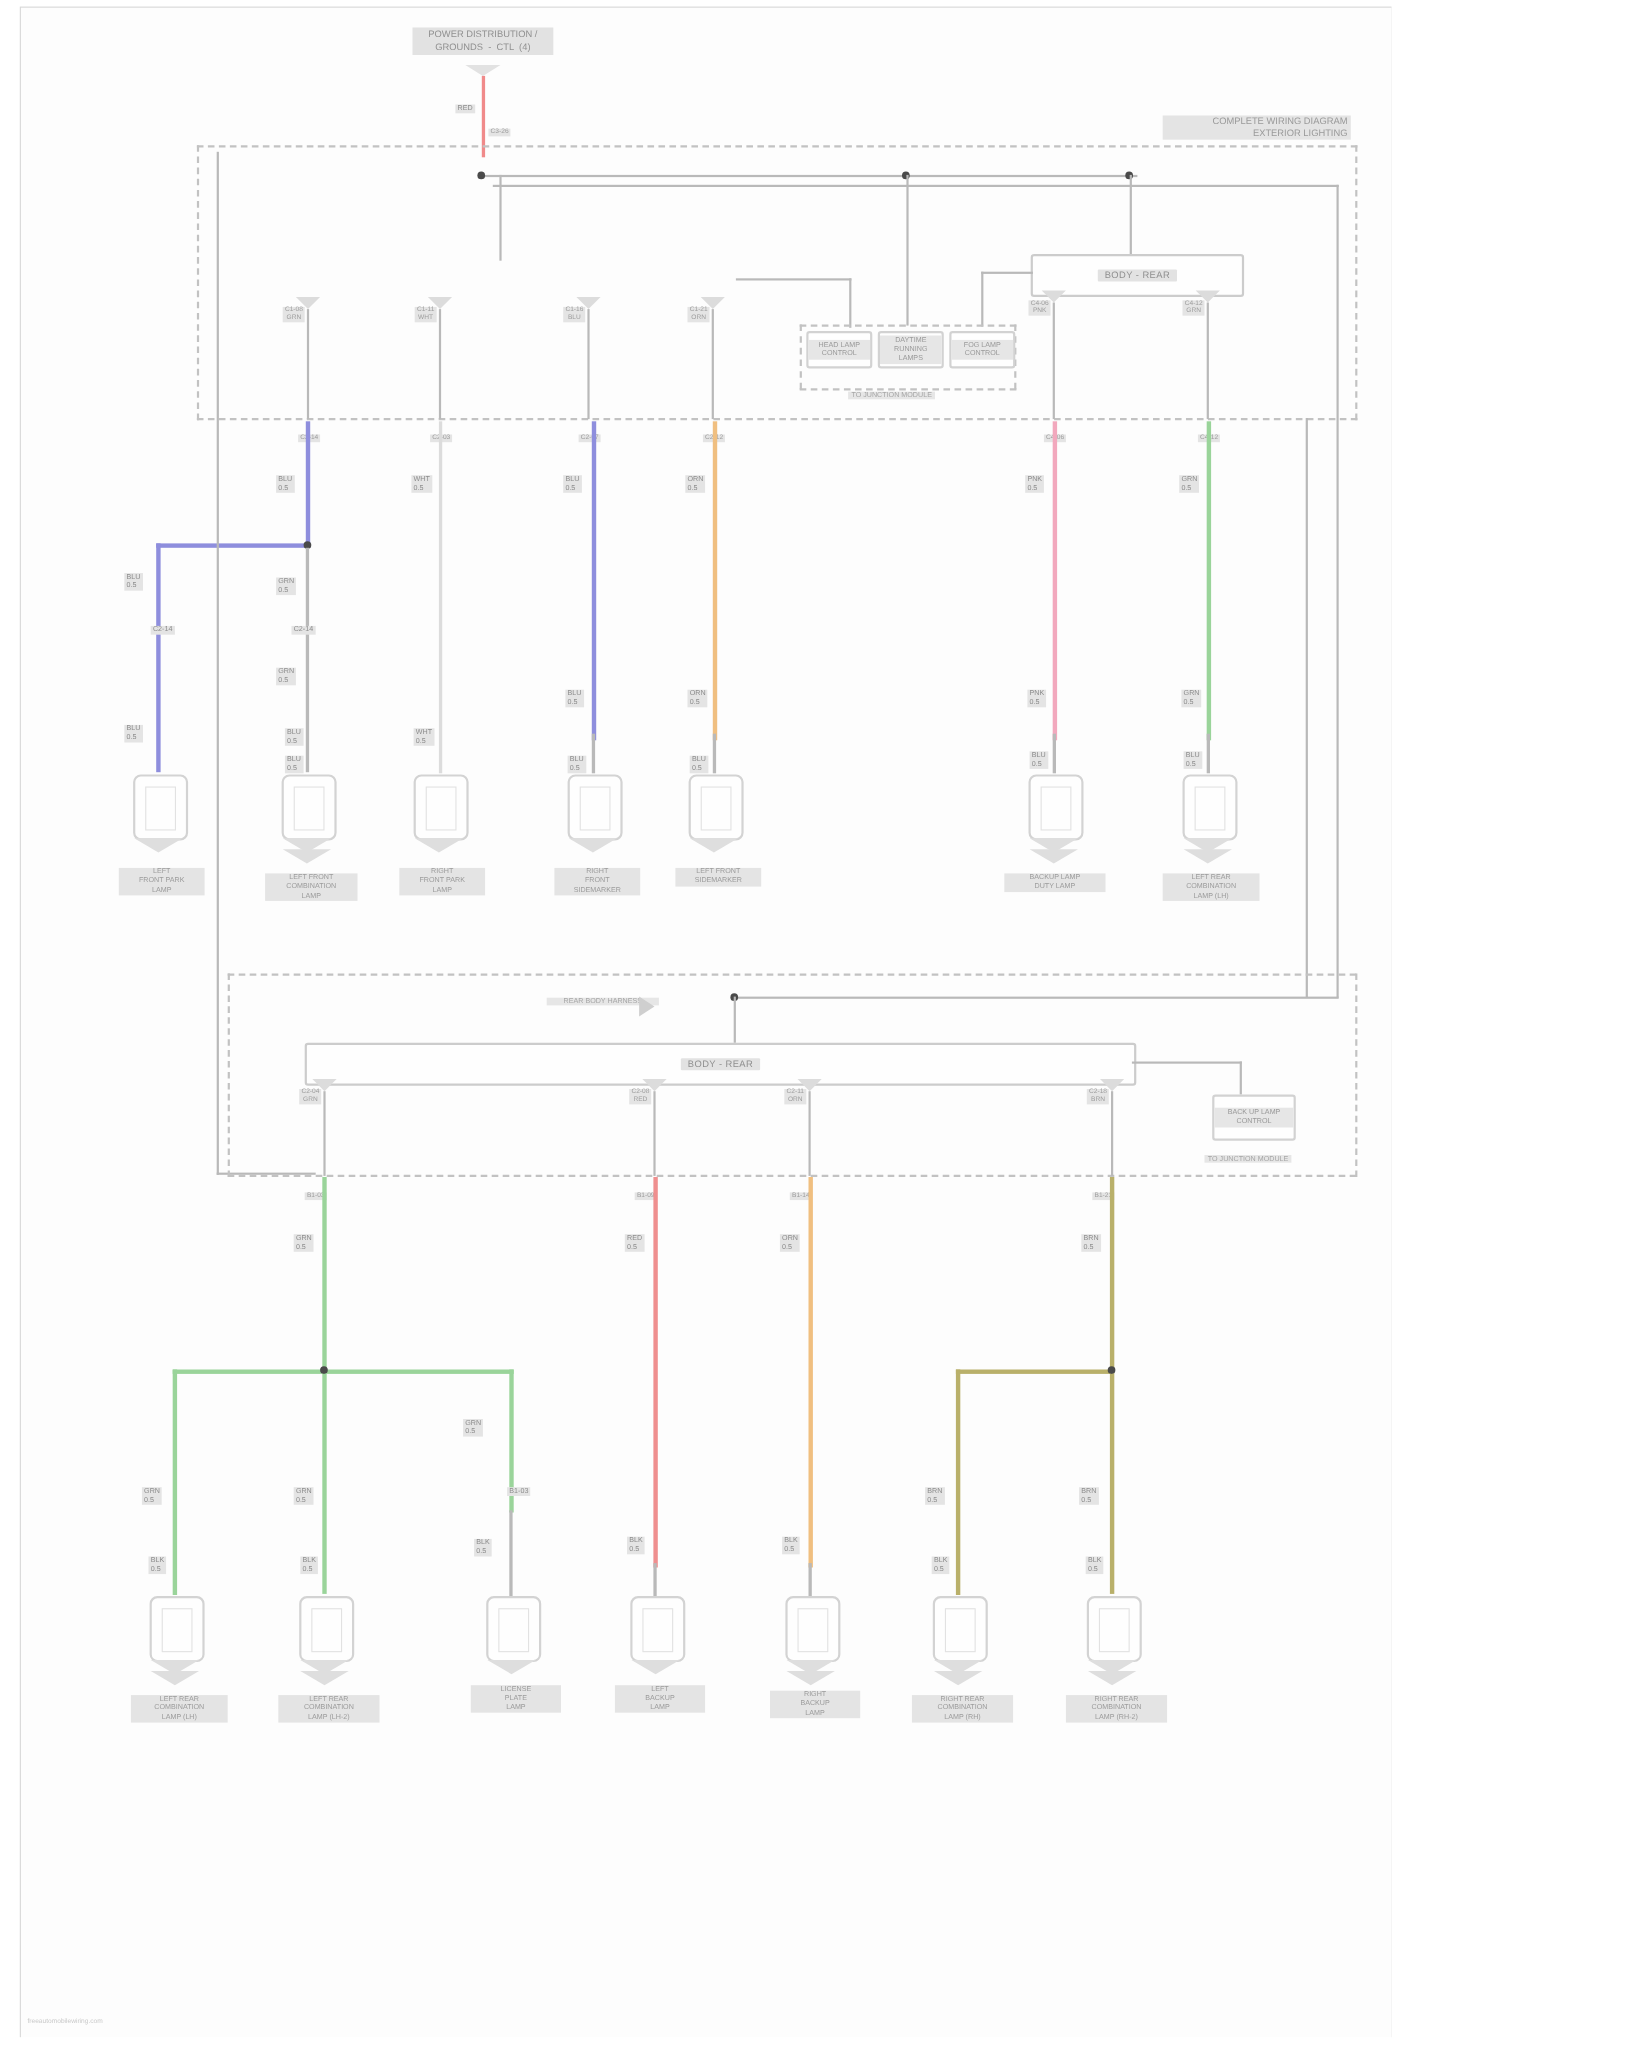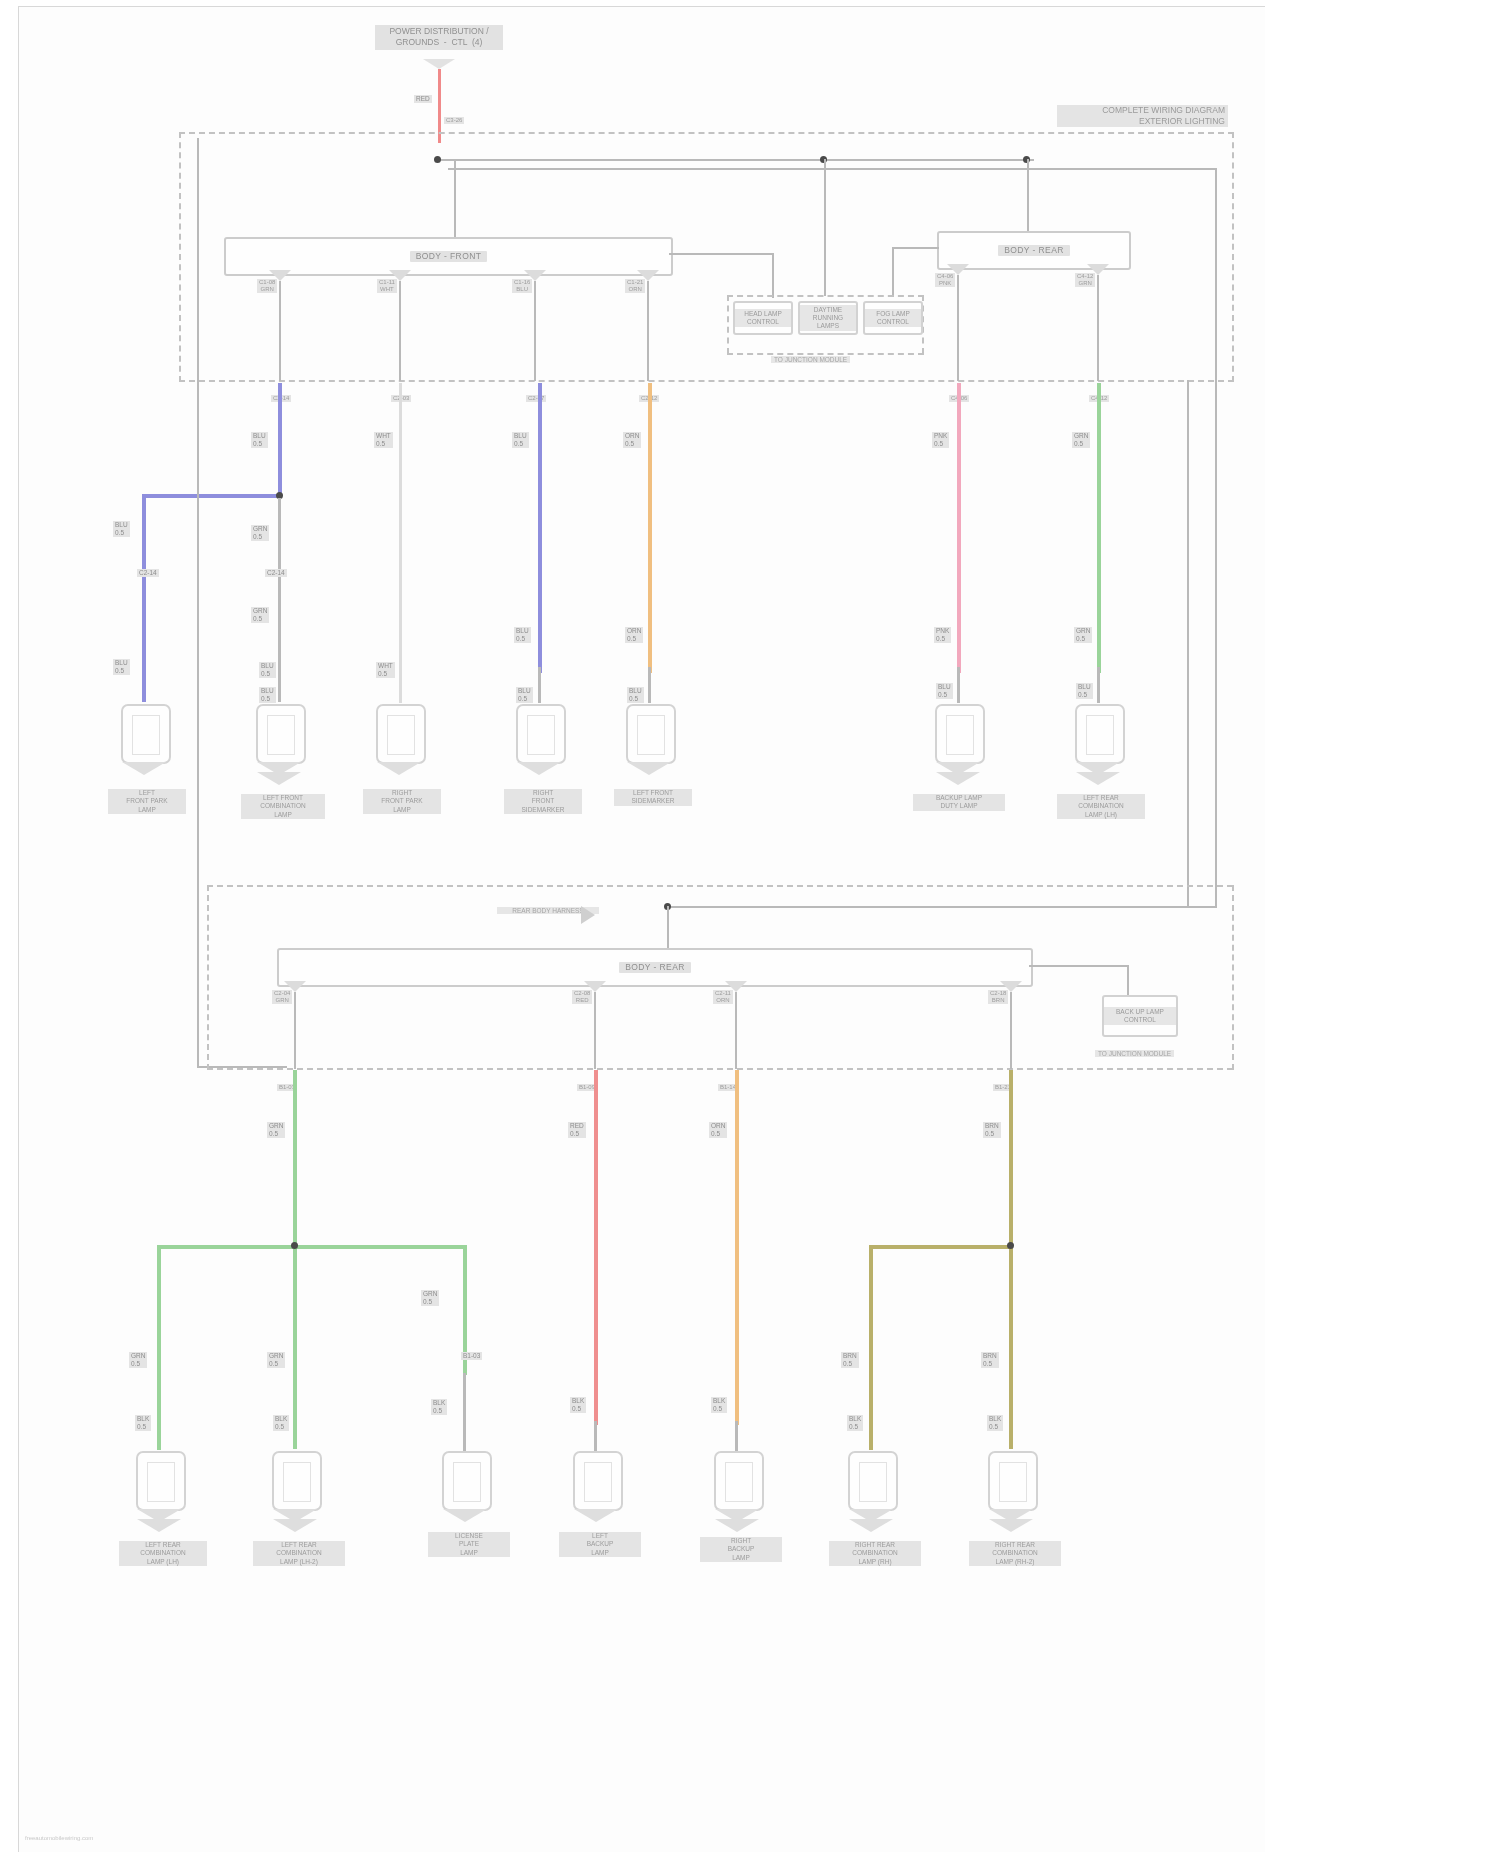--- a/index.html
+++ b/index.html
@@ -74,23 +74,20 @@
     <div class="dash-v" style="left:1213px;top:125px;height:250px;"></div>
 
     <div class="seg h" style="left:419px;top:152px;width:596px;"></div>
     <div class="node" style="left:415px;top:149px;"></div>
     <div class="node" style="left:801px;top:149px;"></div>
     <div class="node" style="left:1004px;top:149px;"></div>
     <div class="seg v" style="left:435px;top:152px;height:78px;"></div>
     <div class="seg v" style="left:805px;top:152px;height:137px;"></div>
     <div class="seg v" style="left:1008px;top:152px;height:72px;"></div>
 
-    <div class="box" style="left:205px;top:230px;width:445px;height:35px;">
-      <span class="bl">BODY - FRONT</span>
-    </div>
     <div class="seg h" style="left:650px;top:246px;width:105px;"></div>
     <div class="seg v" style="left:753px;top:246px;height:45px;"></div>
 
     <div class="box" style="left:918px;top:224px;width:190px;height:35px;">
       <span class="bl">BODY - REAR</span>
     </div>
     <div class="seg h" style="left:873px;top:240px;width:47px;"></div>
     <div class="seg v" style="left:873px;top:240px;height:50px;"></div>
 
     <div class="dash-h" style="left:708px;top:288px;width:197px;"></div>

